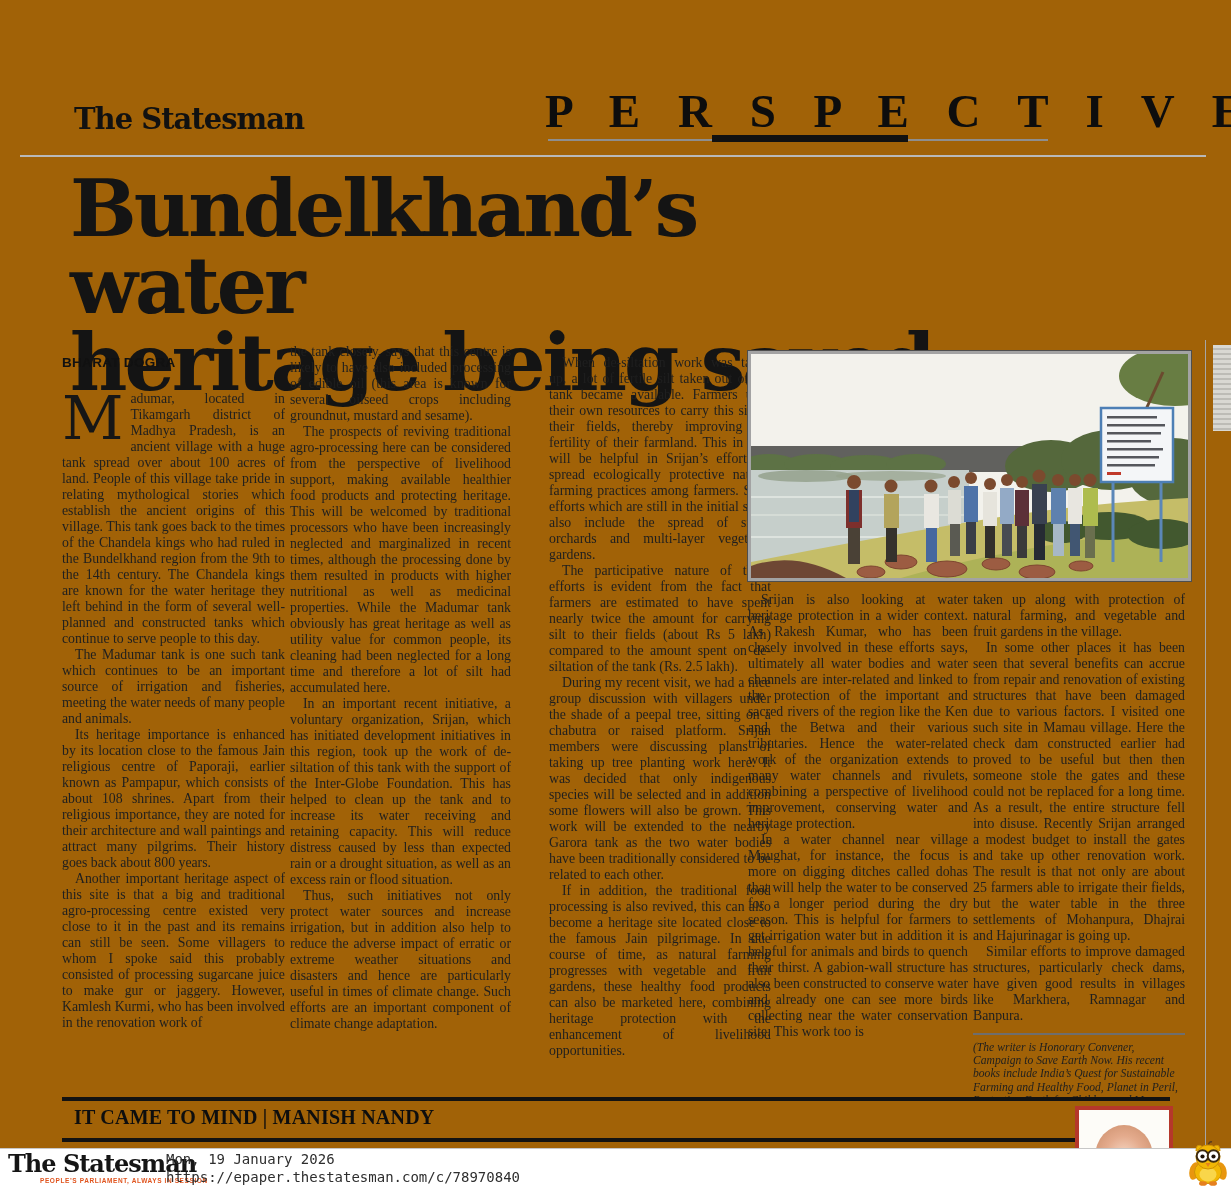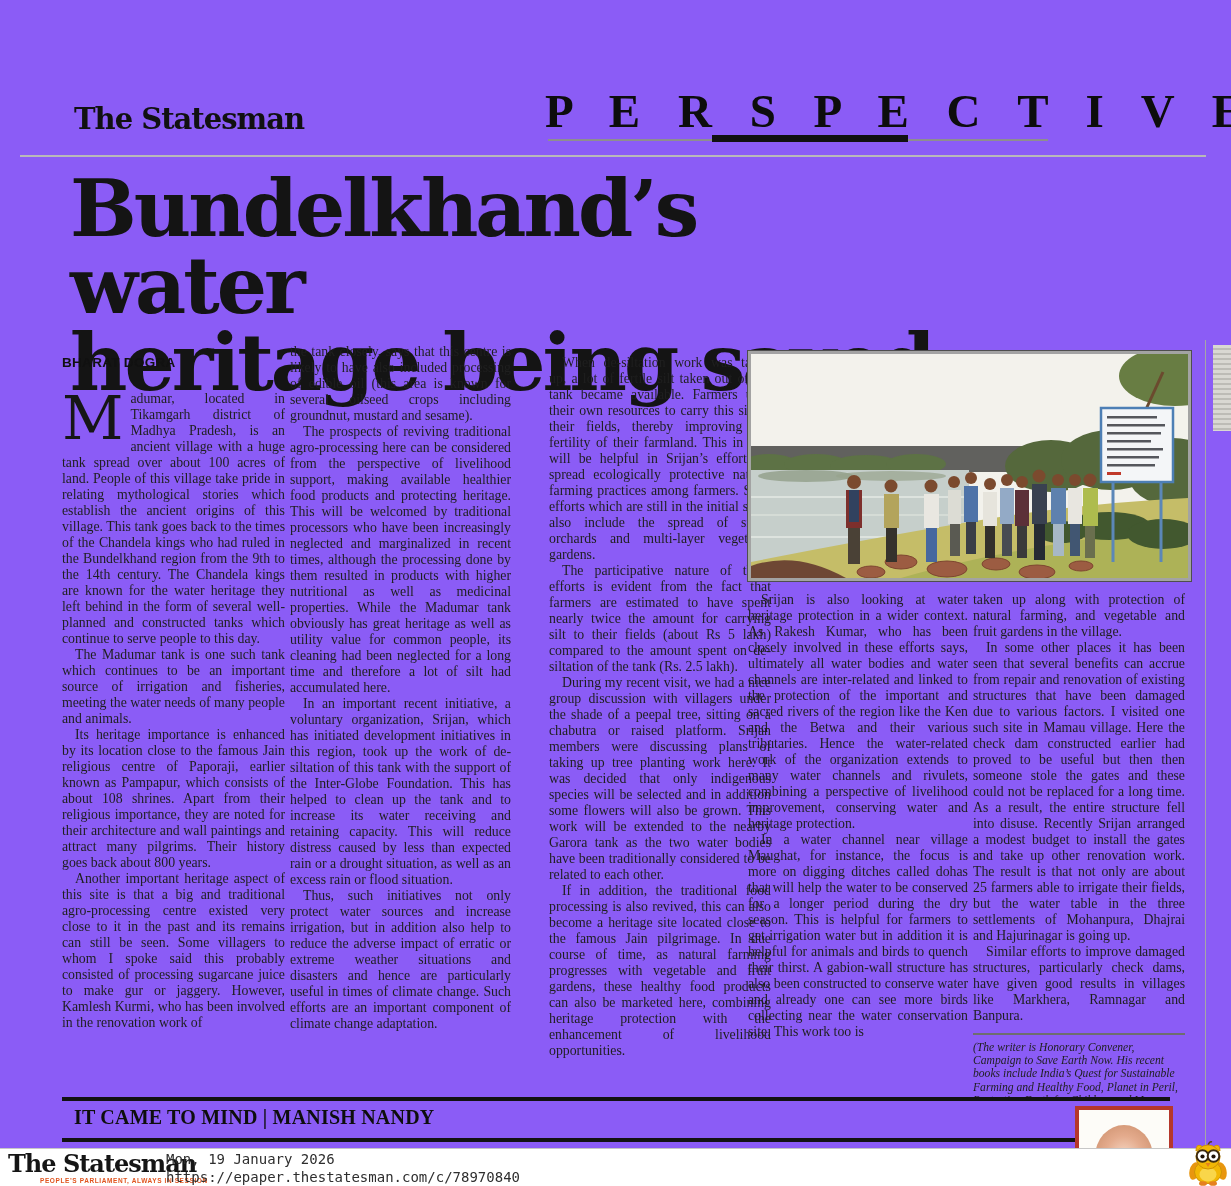--- a/index.html
+++ b/index.html
@@ -1,16 +1,16 @@
 <!DOCTYPE html>
 <html><head>
 <meta charset="utf-8">
 <style>
   html,body{margin:0;padding:0;background:#fff;}
-  #page{position:relative;width:1231px;height:1186px;background:#8b5cf6;overflow:hidden;
+  #page{position:relative;width:1231px;height:1186px;background:#a16207;overflow:hidden;
         font-family:"Liberation Serif",serif;color:#1d1d1d;}
   .abs{position:absolute;}
   
   #masthead{left:74px;top:102px;font-family:"DejaVu Serif",serif;font-weight:bold;
             font-size:29px;letter-spacing:-1px;color:#111;}
   #section-title{left:545px;top:84px;width:512px;text-align:center;
             font-family:"Liberation Serif",serif;font-weight:bold;font-size:47px;
             letter-spacing:13px;color:#0d0d0d;white-space:nowrap;}
   #section-underline{left:548px;top:139px;width:500px;height:2px;background:#8e8e8e;}
   #section-underline-thick{left:712px;top:135px;width:196px;height:7px;background:#111;}

